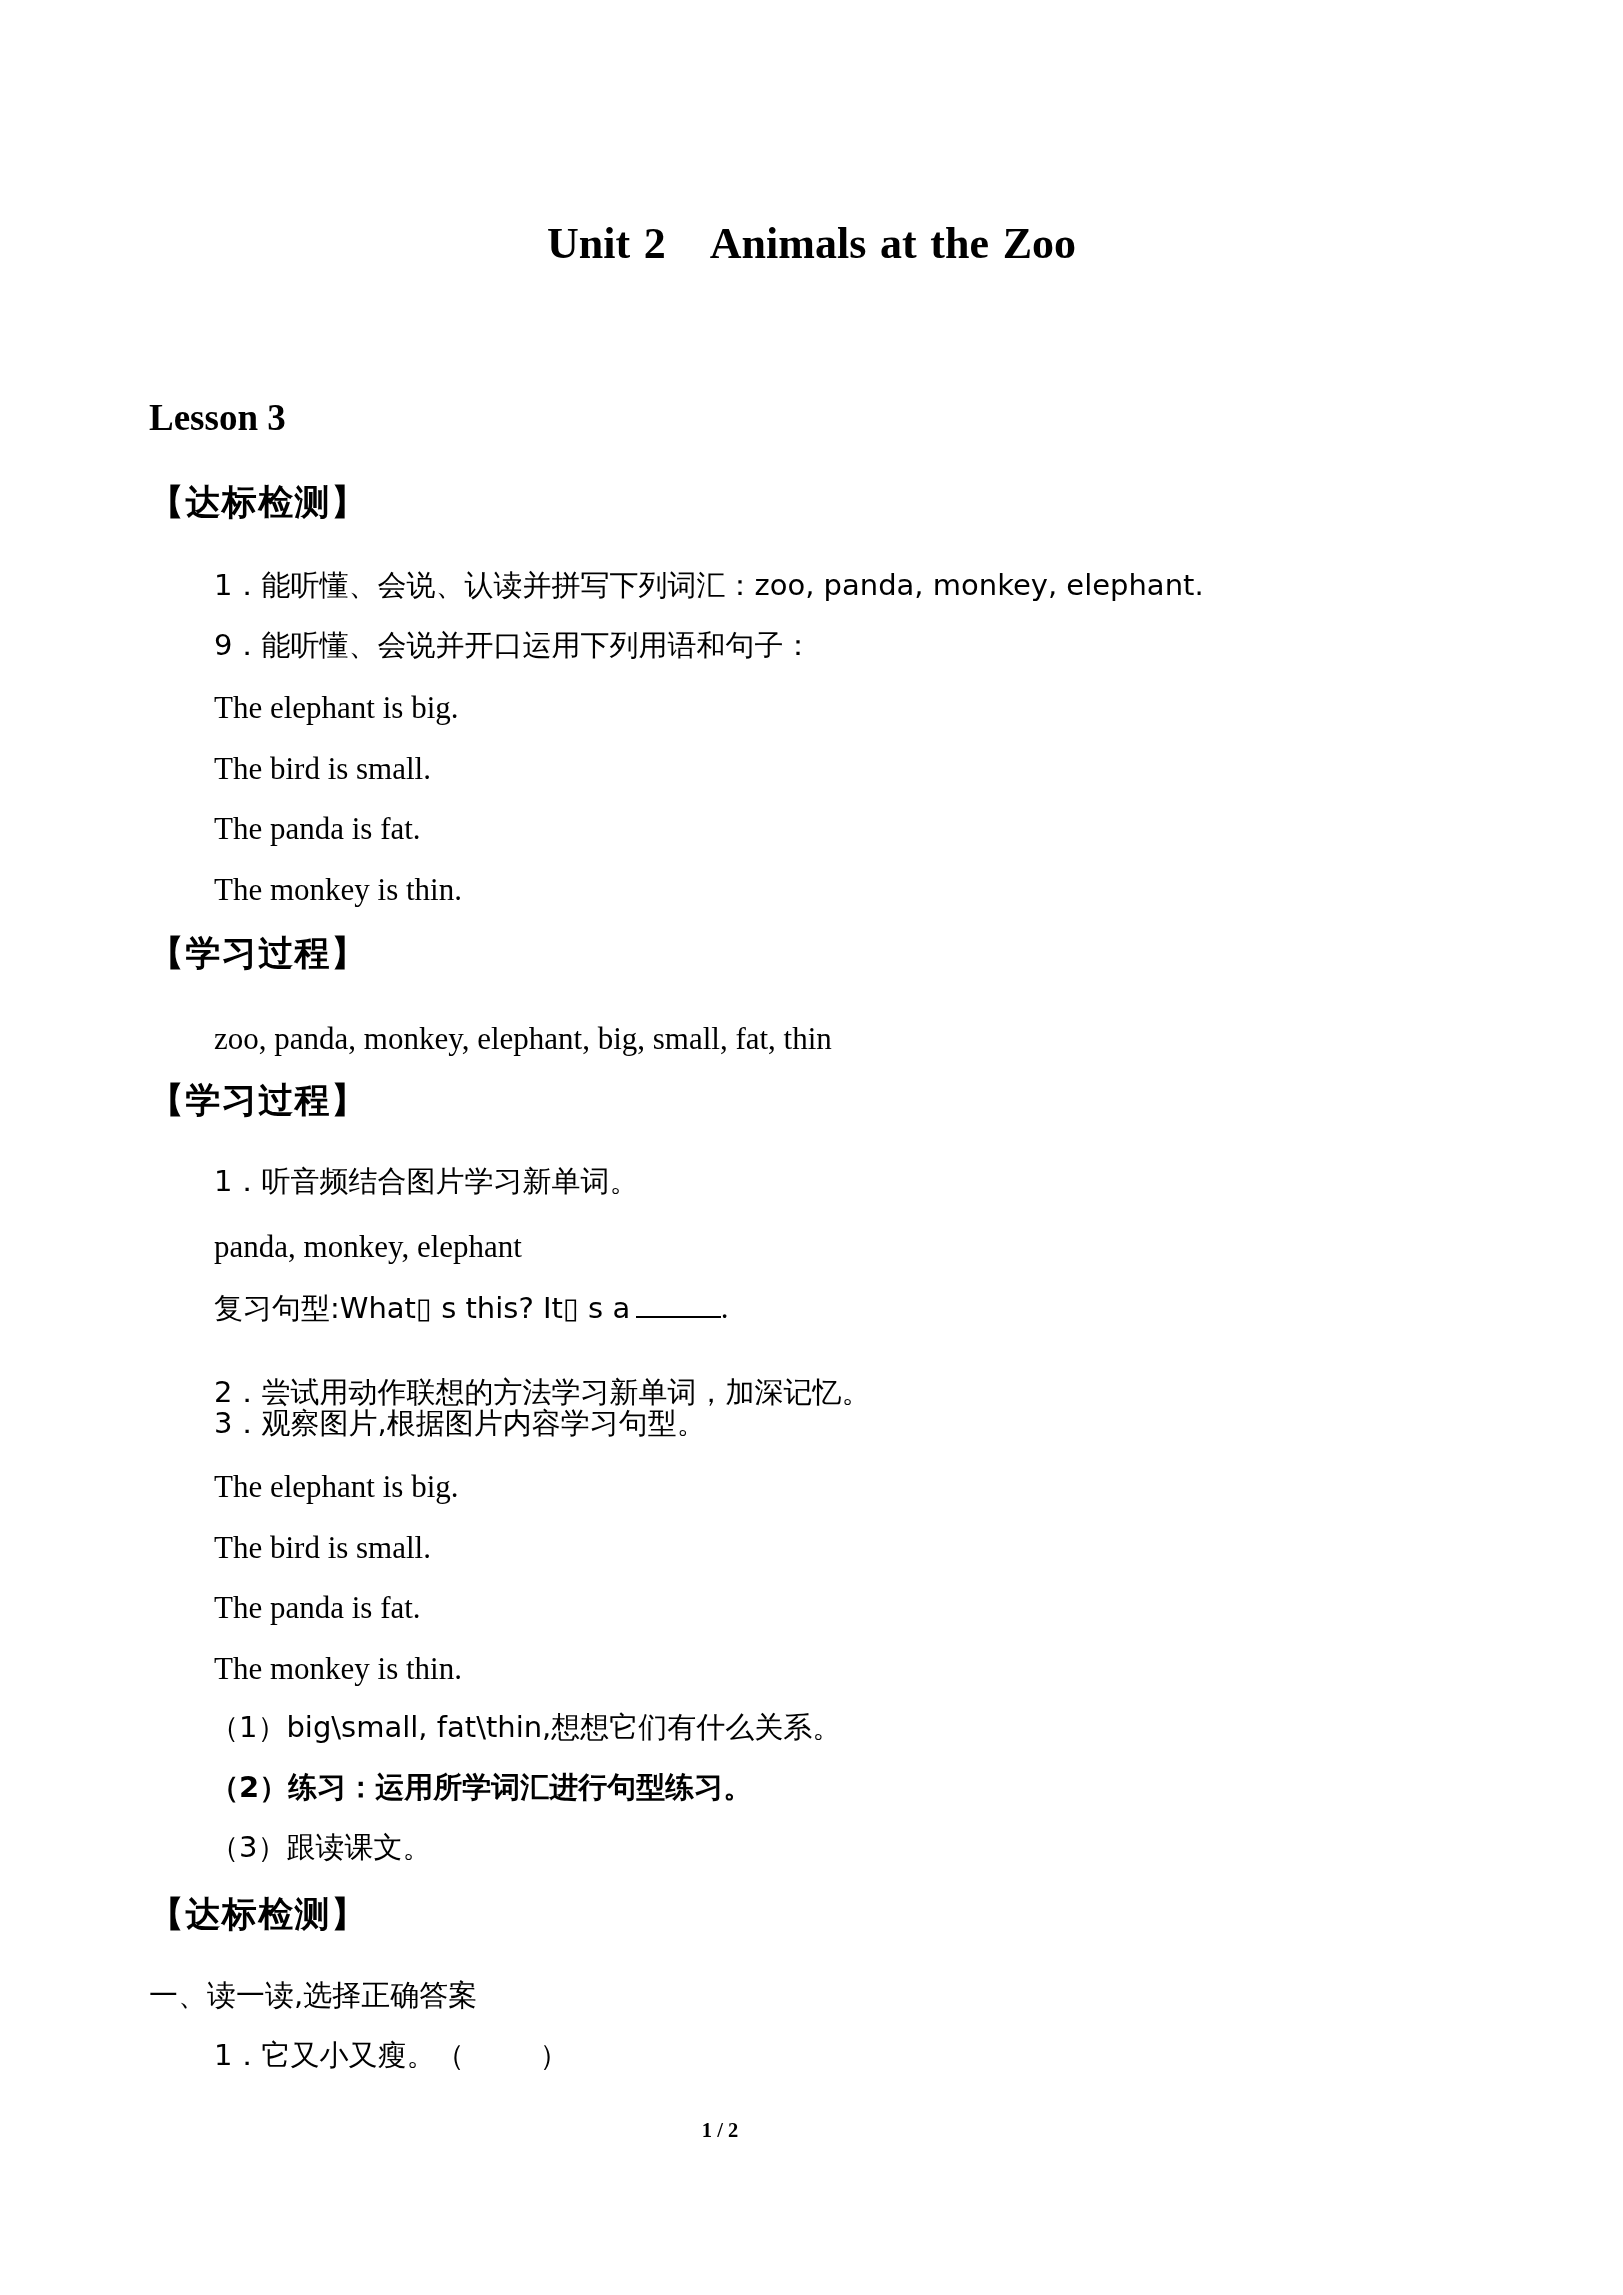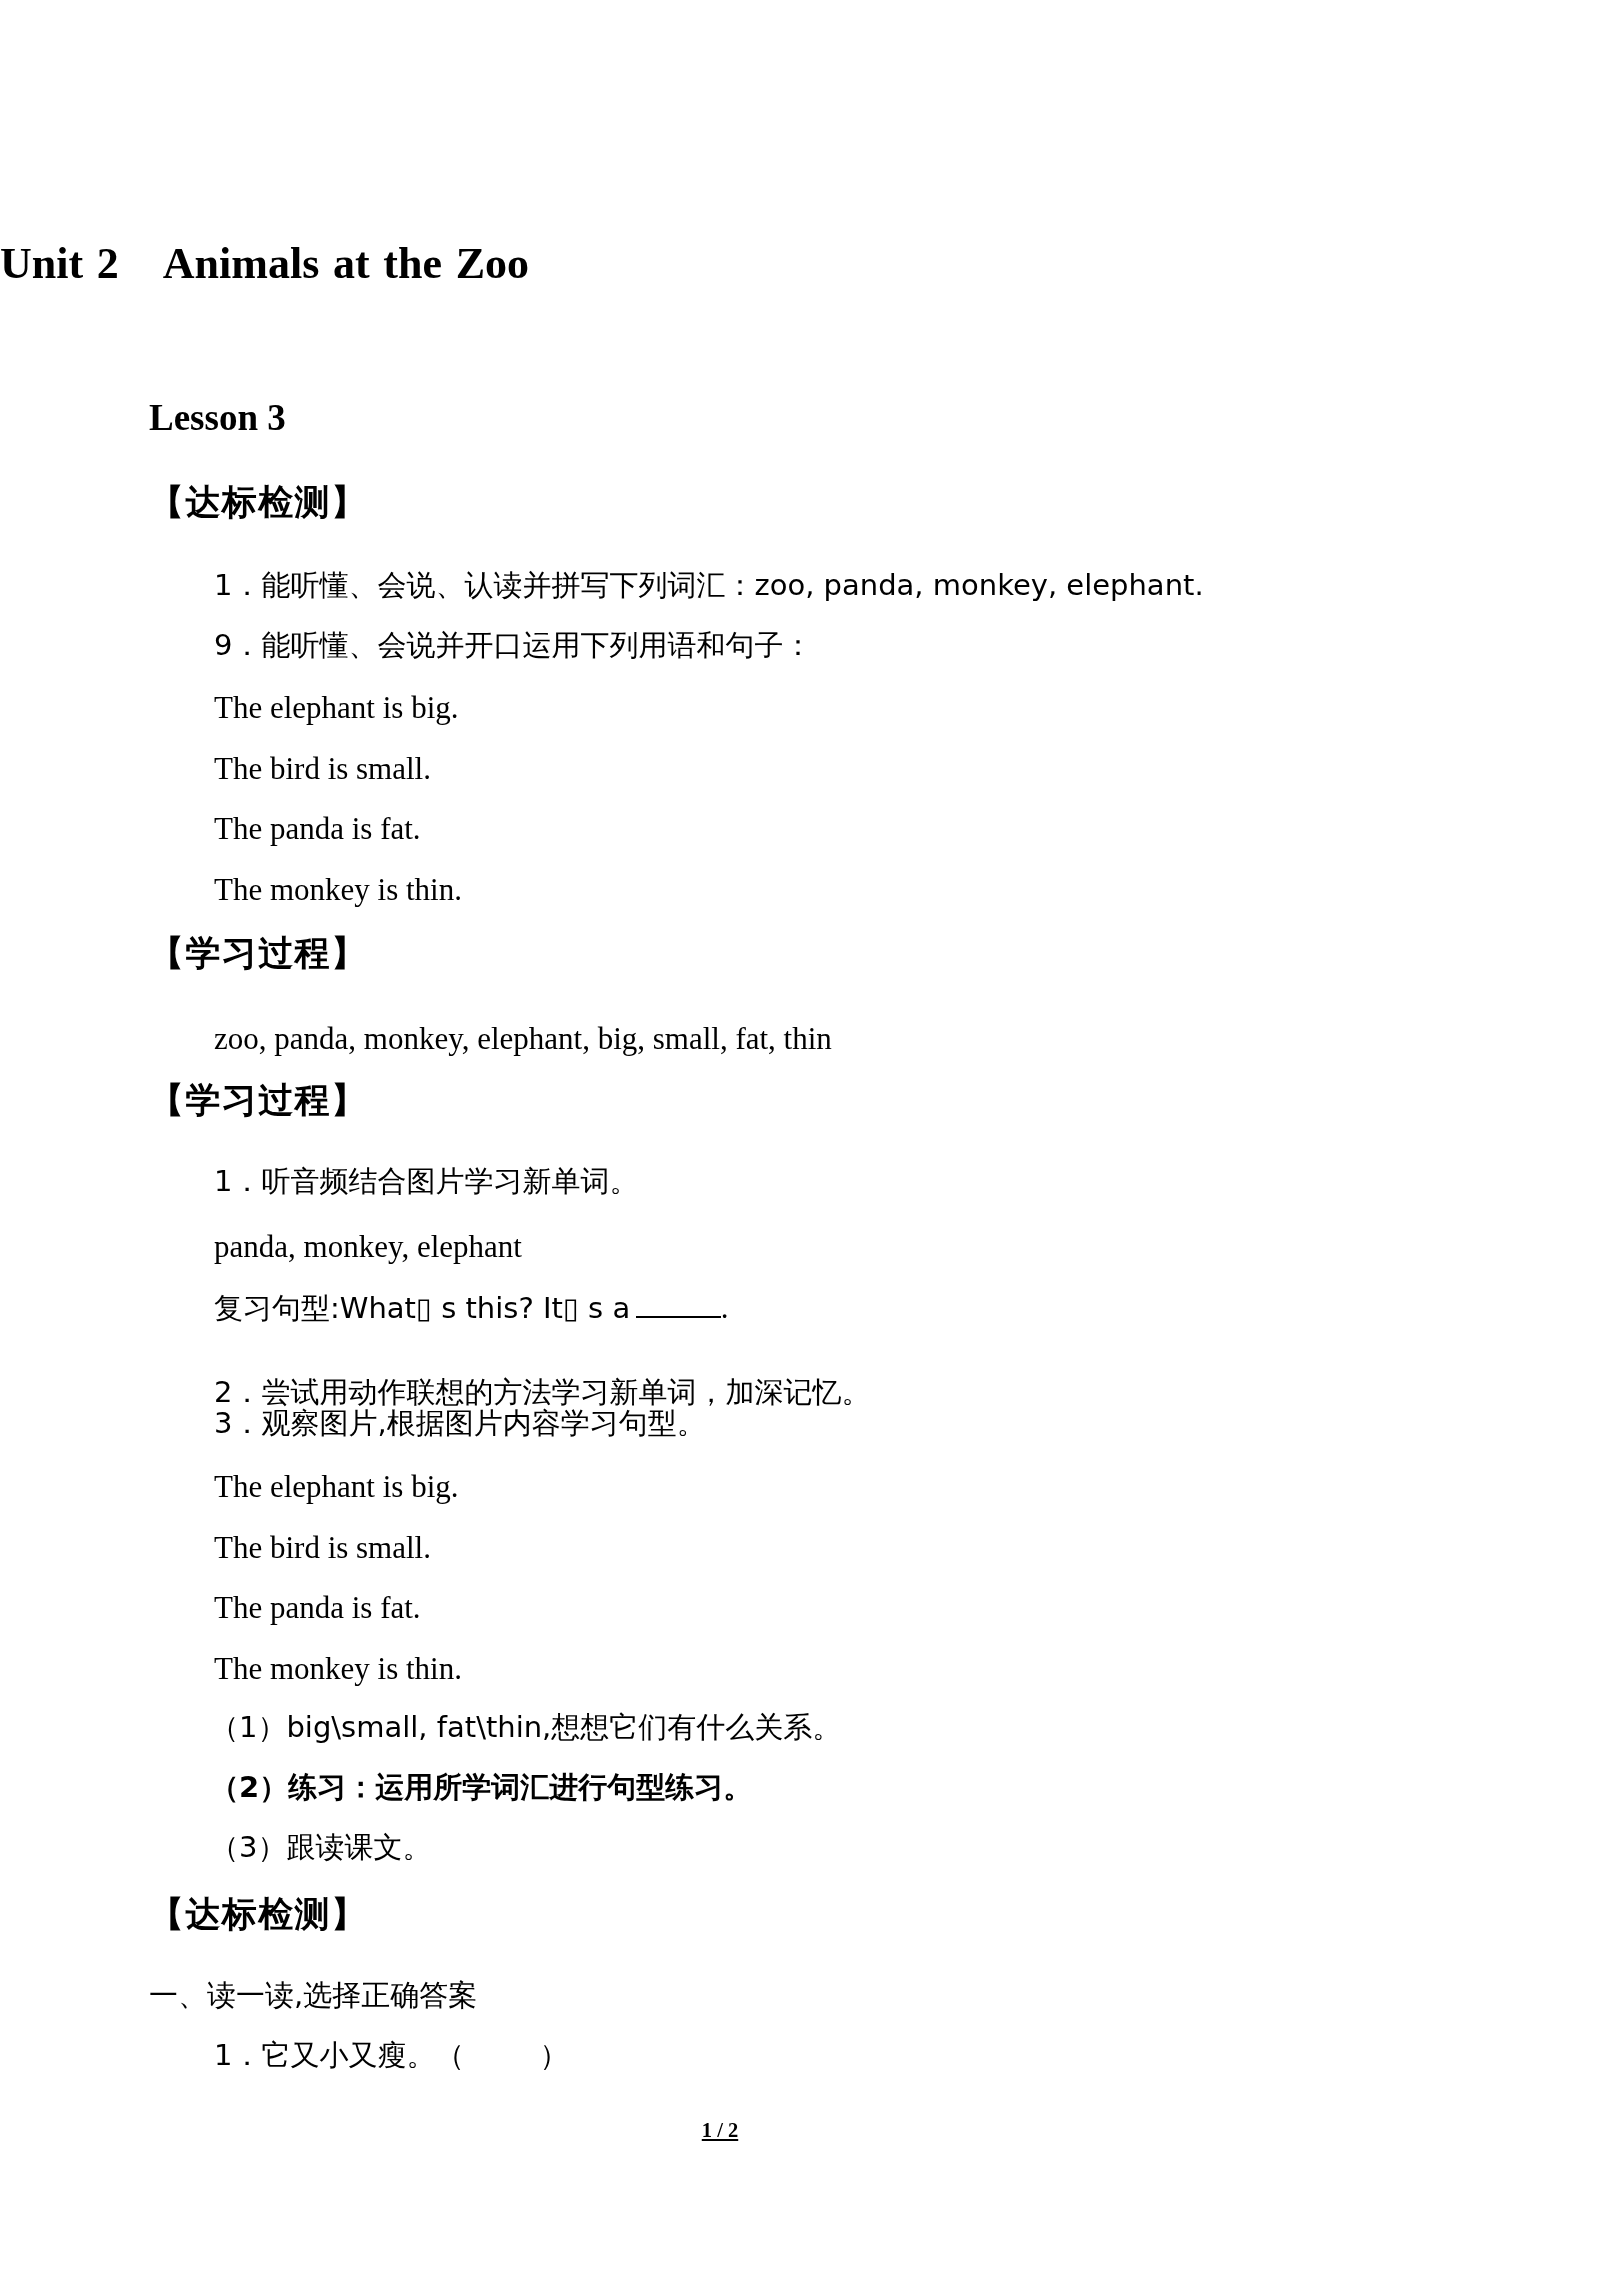--- a/index.html
+++ b/index.html
@@ -1,30 +1,30 @@
 <!DOCTYPE html>
 <html style="font-size:11px"><head>
 <meta charset="utf-8">
 <style>
   html, body { margin: 0; padding: 0; background: #ffffff; }
   body { width: 1623px; height: 2295px; position: relative; overflow: hidden;
          font-family: "Liberation Serif", "DejaVu Serif", serif; color: #000; }
   .line { position: absolute; white-space: nowrap; line-height: 1; }
-  .title { font-weight: bold; font-size: 44px; left: 0; width: 1623px; text-align: left; top: 222px; word-spacing: 2.7px; margin-top: 20px; }
+  .title { font-weight: bold; font-size: 44px; left: 0; width: 1623px; text-align: center; top: 222px; word-spacing: 2.7px; }
   .title .gap { display: inline-block; width: 44px; }
   .lesson { font-weight: bold; font-size: 37px; left: 149px; top: 399px; }
   .heading { font-weight: bold; font-size: 35px; left: 149px; font-family: "DejaVu Sans", "Liberation Sans", sans-serif; letter-spacing: 1.4px; }
   .body { font-size: 31px; }
   .ind1 { left: 214px; }
   .ind0 { left: 149px; }
   .ind2 { left: 210px; }
   .cjk { font-family: "DejaVu Sans", "Liberation Sans", sans-serif; font-size: 29px; }
   .blank { display: inline-block; width: 85px; border-bottom: 2px solid #000; height: 24.5px; vertical-align: baseline; margin-left: 5.5px; }
   .bracket-space { display: inline-block; width: 75px; }
-  .page-num { font-weight: bold; font-size: 20.5px; left: 0; width: 1440px; text-align: center; top: 2120px; text-decoration: underline; }
+  .page-num { font-weight: bold; font-size: 20.5px; left: 0; width: 1440px; text-align: center; top: 2120px; }
 </style>
 </head>
 <body>
 
 <div class="line title">
   <span>Unit 2</span><span class="gap"></span><span>Animals at the Zoo</span>
 </div>
 
 <div class="line lesson">Lesson 3</div>
 

